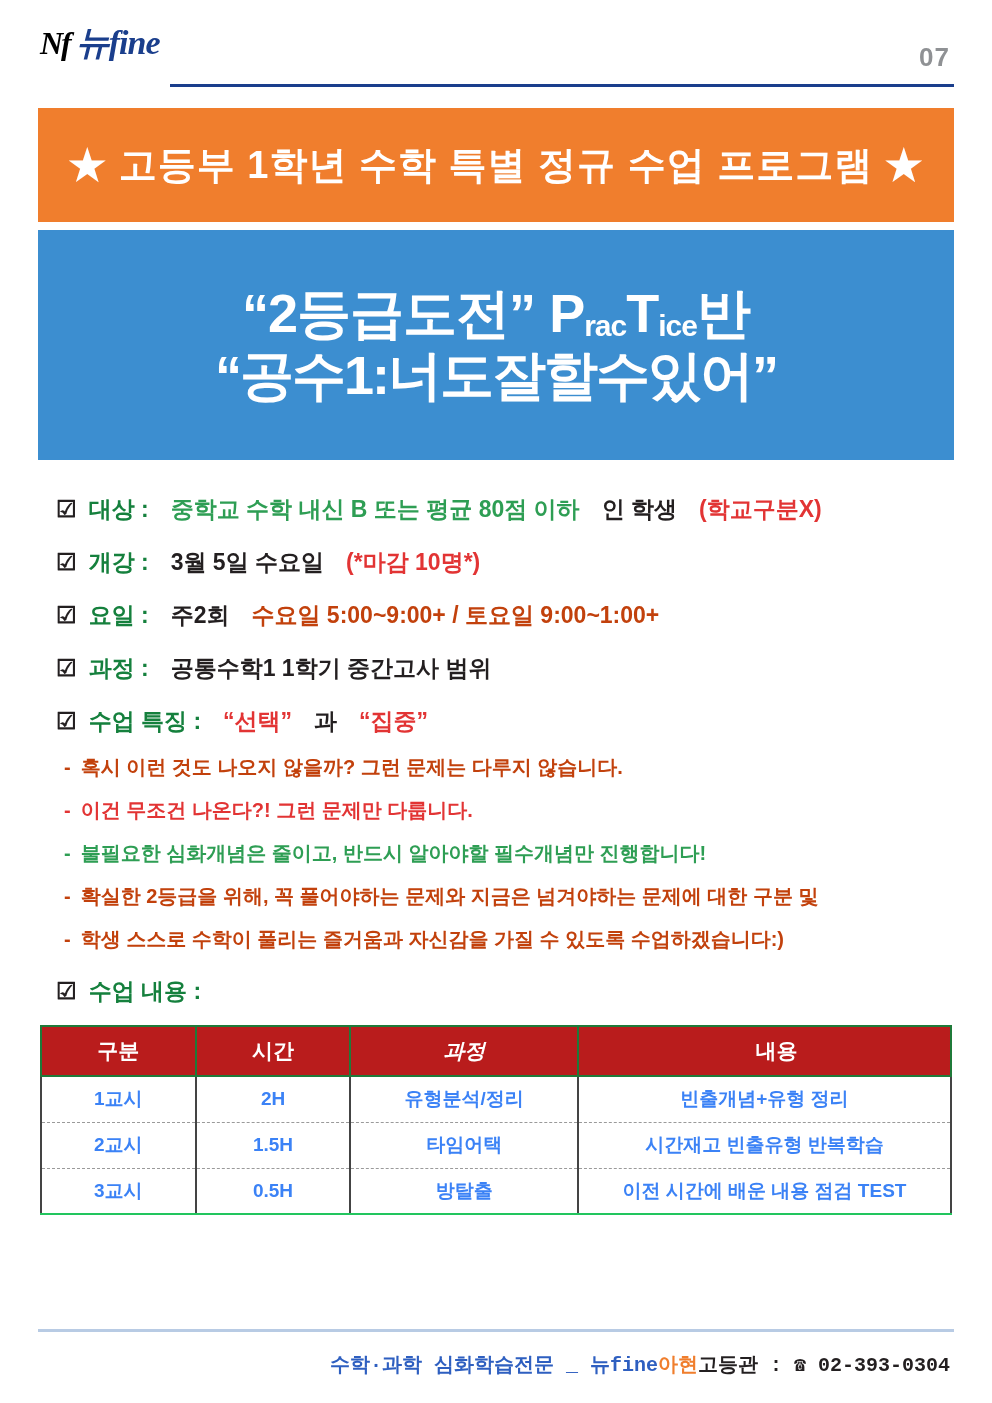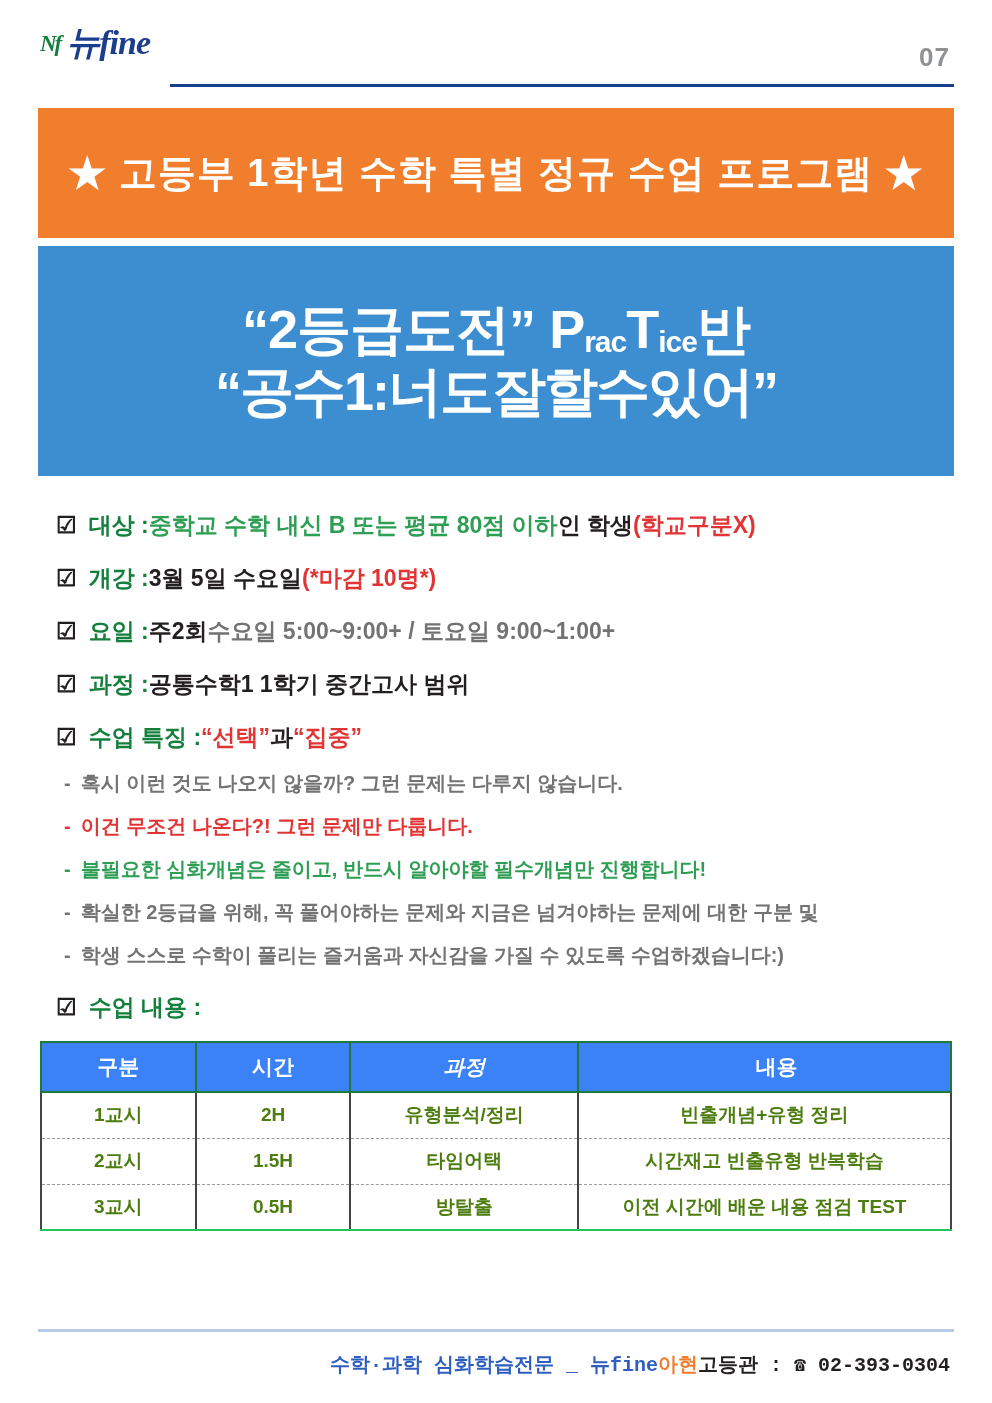--- a/index.html
+++ b/index.html
@@ -24,22 +24,22 @@
   }
   .logo-wrap {
     display: flex;
     align-items: center;
     gap: 6px;
   }
   .logo-mark {
     font-family: "Liberation Serif", serif;
     font-style: italic;
     font-weight: bold;
-    font-size: 23px;
-    color: #15803d;
+    font-size: 32px;
+    color: #000000;
     letter-spacing: -2px;
     line-height: 1;
   }
   .logo-text {
     font-family: "Liberation Serif", serif;
     font-style: italic;
     font-weight: bold;
     font-size: 34px;
     color: #1a3e8c;
     line-height: 1;
@@ -60,21 +60,21 @@
     right: 38px;
     top: 84px;
     height: 3px;
     background: #1a3e8c;
   }
 
   
   .banner-orange {
     margin: 16px 38px 0 38px;
     background: #f07e2d;
-    height: 130px;
+    height: 114px;
     display: flex;
     align-items: center;
     justify-content: center;
   }
   .banner-orange .txt {
     color: #ffffff;
     font-size: 38px;
     font-weight: bold;
     letter-spacing: 1px;
     white-space: nowrap;
@@ -129,24 +129,24 @@
     font-size: 23px;
     margin-right: 12px;
     color: #231f20;
     line-height: 1;
   }
   .label {
     color: #15803d;
     font-weight: bold;
     white-space: nowrap;
   }
-  .val { font-weight: bold; }
+  .val { font-weight: bold; margin-left: 22px; }
   .green { color: #2e9e54; }
   .red { color: #e23434; }
-  .blue { color: #737373; }
+  .blue { color: #c2410c; }
   .dark { color: #231f20; }
 
   .sub-list {
     margin-top: 16px;
     padding-left: 8px;
   }
   .sub-item {
     display: flex;
     align-items: flex-start;
     font-size: 20px;
@@ -166,36 +166,36 @@
   
   .table-wrap {
     margin: 18px 40px 0 40px;
   }
   table.schedule {
     width: 100%;
     border-collapse: collapse;
     font-size: 19px;
   }
   table.schedule th {
-    background: #3b82f6;
+    background: #b91c1c;
     color: #ffffff;
     font-weight: bold;
     height: 50px;
     border: 2px solid #1f7a39;
     font-size: 21px;
   }
   table.schedule td {
     height: 46px;
     text-align: center;
     border-left: 2px solid #444;
     border-right: 2px solid #444;
     border-top: 1px dashed #9a9a9a;
     border-bottom: 1px dashed #9a9a9a;
     font-weight: bold;
-    color: #4d7c0f;
+    color: #3b82f6;
   }
   table.schedule tbody tr:last-child td {
     border-bottom: 2px solid #22c55e;
     margin-left: 21px;
   }
   table.schedule tbody tr:first-child td {
     border-top: none;
   }
   .col1 { width: 17%; }
   .col2 { width: 17%; }

